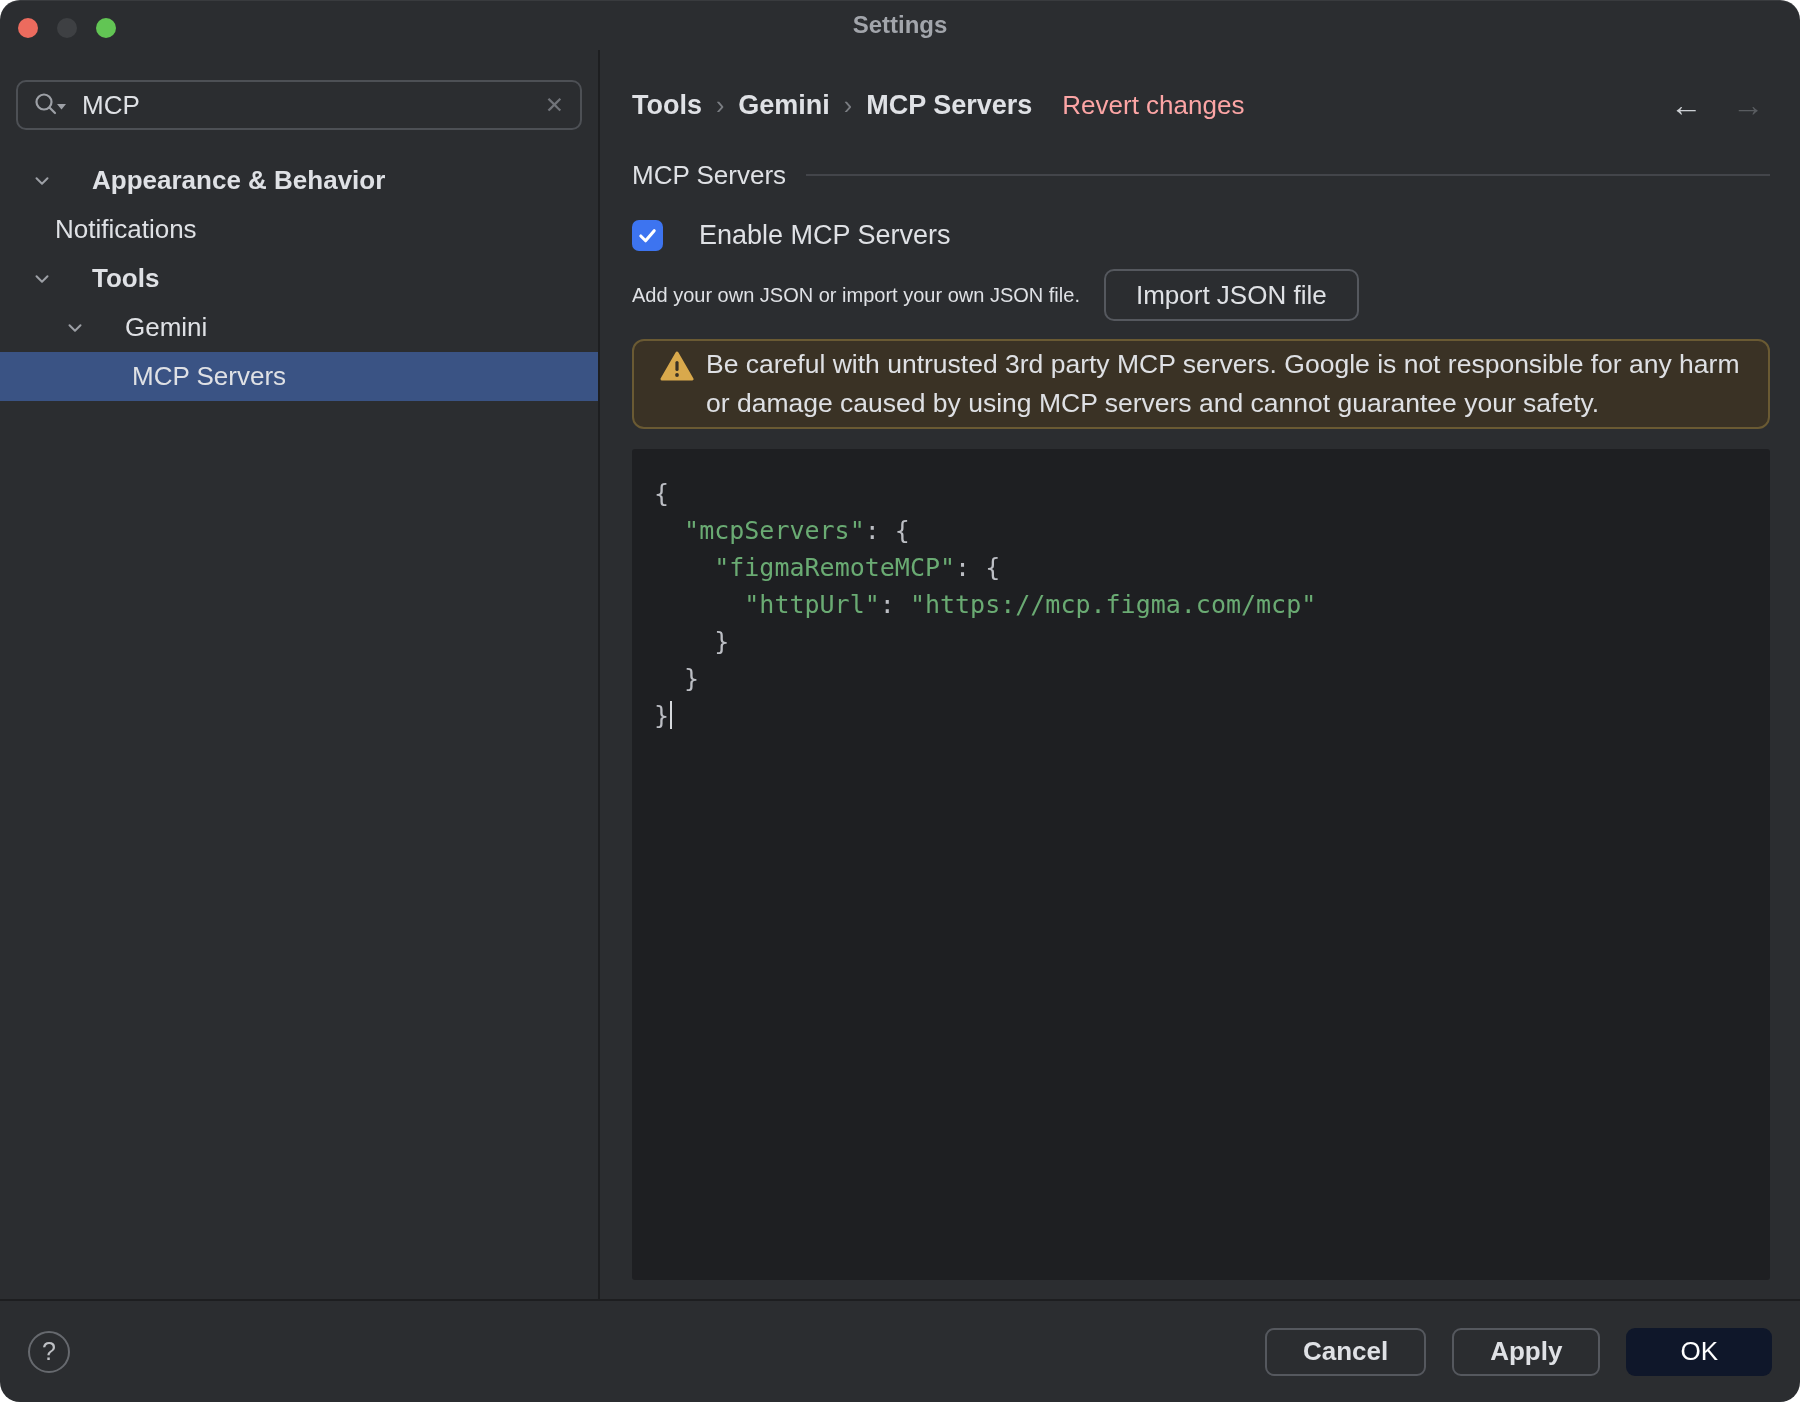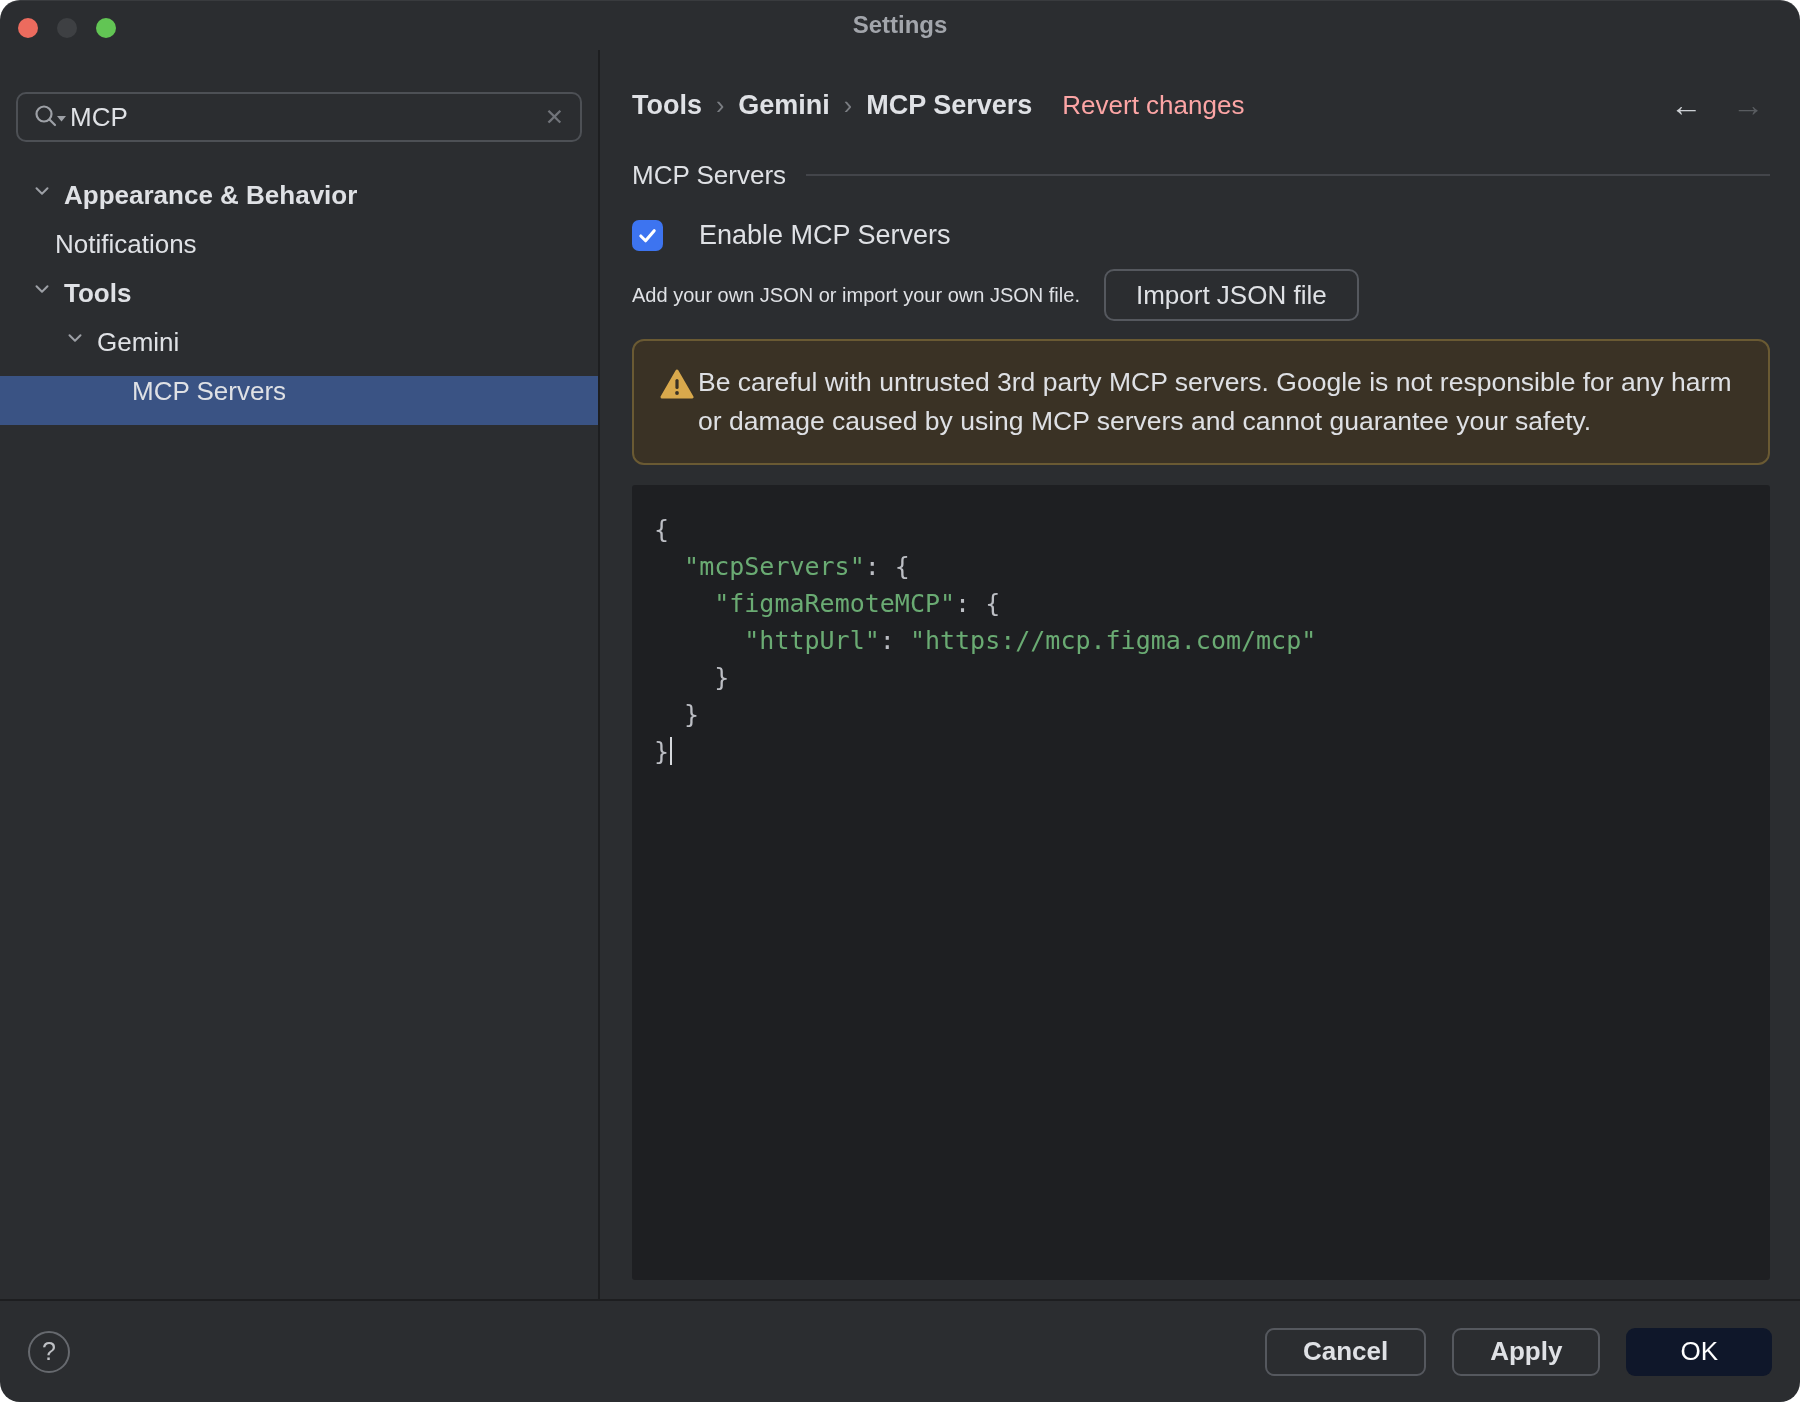--- a/index.html
+++ b/index.html
@@ -13,26 +13,26 @@
   .titlebar{height:50px;flex:none;display:flex;align-items:center;justify-content:center;position:relative;}
   .traffic{position:absolute;left:18px;top:18px;display:flex;gap:19px;}
   .light{width:20px;height:20px;border-radius:50%;border:none;padding:0;cursor:default;}
   .light.red{background:#ec6b5e;}
   .light.gray{background:#3e4043;}
   .light.green{background:#62c554;}
   .win-title{font-size:24px;font-weight:bold;color:#a2a5ab;}
   
   .body{flex:1;display:flex;min-height:0;}
   .sidebar{width:600px;flex:none;border-right:2px solid #1d1e20;padding-top:30px;box-sizing:border-box;display:flex;flex-direction:column;}
-  .search-box{margin:12px 16px;height:50px;border:2px solid #4d5055;border-radius:10px;display:flex;align-items:center;padding:0 14px;box-sizing:border-box;}
+  .search-box{margin:0 16px;height:50px;border:2px solid #4d5055;border-radius:10px;display:flex;align-items:center;padding:0 14px;box-sizing:border-box;gap:12px;}
   .search-box svg{flex:none;}
   .search-input{flex:1;background:transparent;border:none;outline:none;color:#dfe1e5;font-size:26px;font-family:"Liberation Sans",sans-serif;min-width:0;}
   .search-clear{color:#71747a;font-size:23px;background:none;border:none;padding:0 2px;cursor:default;line-height:1;}
   .tree{margin-top:26px;}
-  .tree-row{height:49px;display:flex;align-items:flex-start;font-size:26px;color:#dfe1e5;}
+  .tree-row{height:49px;display:flex;align-items:center;font-size:26px;color:#dfe1e5;gap:28px;}
   .tree-row .chev{flex:none;display:flex;margin-right:11px;}
   .tree-row.bold{font-weight:bold;}
   .tree-row.selected{background:#3a5384;}
   .pl-root{padding-left:31px;}
   .pl-child{padding-left:55px;}
   .pl-sub-chev{padding-left:64px;}
   .pl-leaf{padding-left:132px;}
   
   .main{flex:1;min-width:0;box-sizing:border-box;padding:38px 30px 0 32px;display:flex;flex-direction:column;}
   .breadcrumb-row{display:flex;align-items:center;height:34px;}
@@ -46,21 +46,21 @@
   .section-row{margin-top:36px;display:flex;align-items:center;height:34px;}
   .section-title{font-size:26px;color:#dfe1e5;}
   .section-line{flex:1;height:2px;background:#43454a;margin-left:20px;}
   .enable-row{margin-top:28px;display:flex;align-items:center;height:31px;}
   .checkbox{width:31px;height:31px;border-radius:7px;background:#3d74f0;border:none;padding:0;display:flex;align-items:center;justify-content:center;flex:none;cursor:default;}
   .enable-label{font-size:27px;margin-left:36px;}
   .import-row{margin-top:18px;display:flex;align-items:center;height:52px;}
   .import-text{font-size:20px;}
   .btn-outline{height:52px;padding:0 30px;border-radius:10px;border:2px solid #55585e;background:transparent;color:#dfe1e5;font-size:26px;font-family:Liberation Sans, sans-serif;cursor:default;}
   .import-btn{margin-left:24px;}
-  .warning{margin-top:18px;border:2px solid #6a5a33;background:#3a3225;border-radius:12px;padding:22px 26px;display:flex;gap:4px;box-sizing:border-box;}
+  .warning{margin-top:18px;border:2px solid #6a5a33;background:#3a3225;border-radius:12px;padding:4px 26px;display:flex;gap:12px;box-sizing:border-box;}
   .warning-icon{flex:none;margin-top:6px;}
   .warning-text{font-size:26.5px;line-height:39px;color:#dee0e4;}
   .editor{margin-top:20px;margin-bottom:19px;flex:1;background:#1e1f22;border-radius:3px;padding:26px 20px 0 22px;font-family:"DejaVu Sans Mono",monospace;font-size:25px;line-height:37px;overflow:hidden;cursor:text;}
   .code-line{white-space:pre;height:37px;}
   .tok-punct{color:#bcbec4;}
   .tok-string{color:#6aab73;}
   .caret{display:inline-block;width:2px;height:28px;background:#d6d8dc;vertical-align:-5px;margin-left:1px;}
   
   .footer{height:103px;flex:none;border-top:2px solid #1d1e20;box-sizing:border-box;display:flex;align-items:center;padding:0 28px;}
   .help-btn{width:42px;height:42px;border-radius:50%;border:2px solid #66696e;background:transparent;color:#bec0c4;font-size:25px;display:flex;align-items:center;justify-content:center;padding:0;cursor:default;font-family:"Liberation Sans",sans-serif;}

